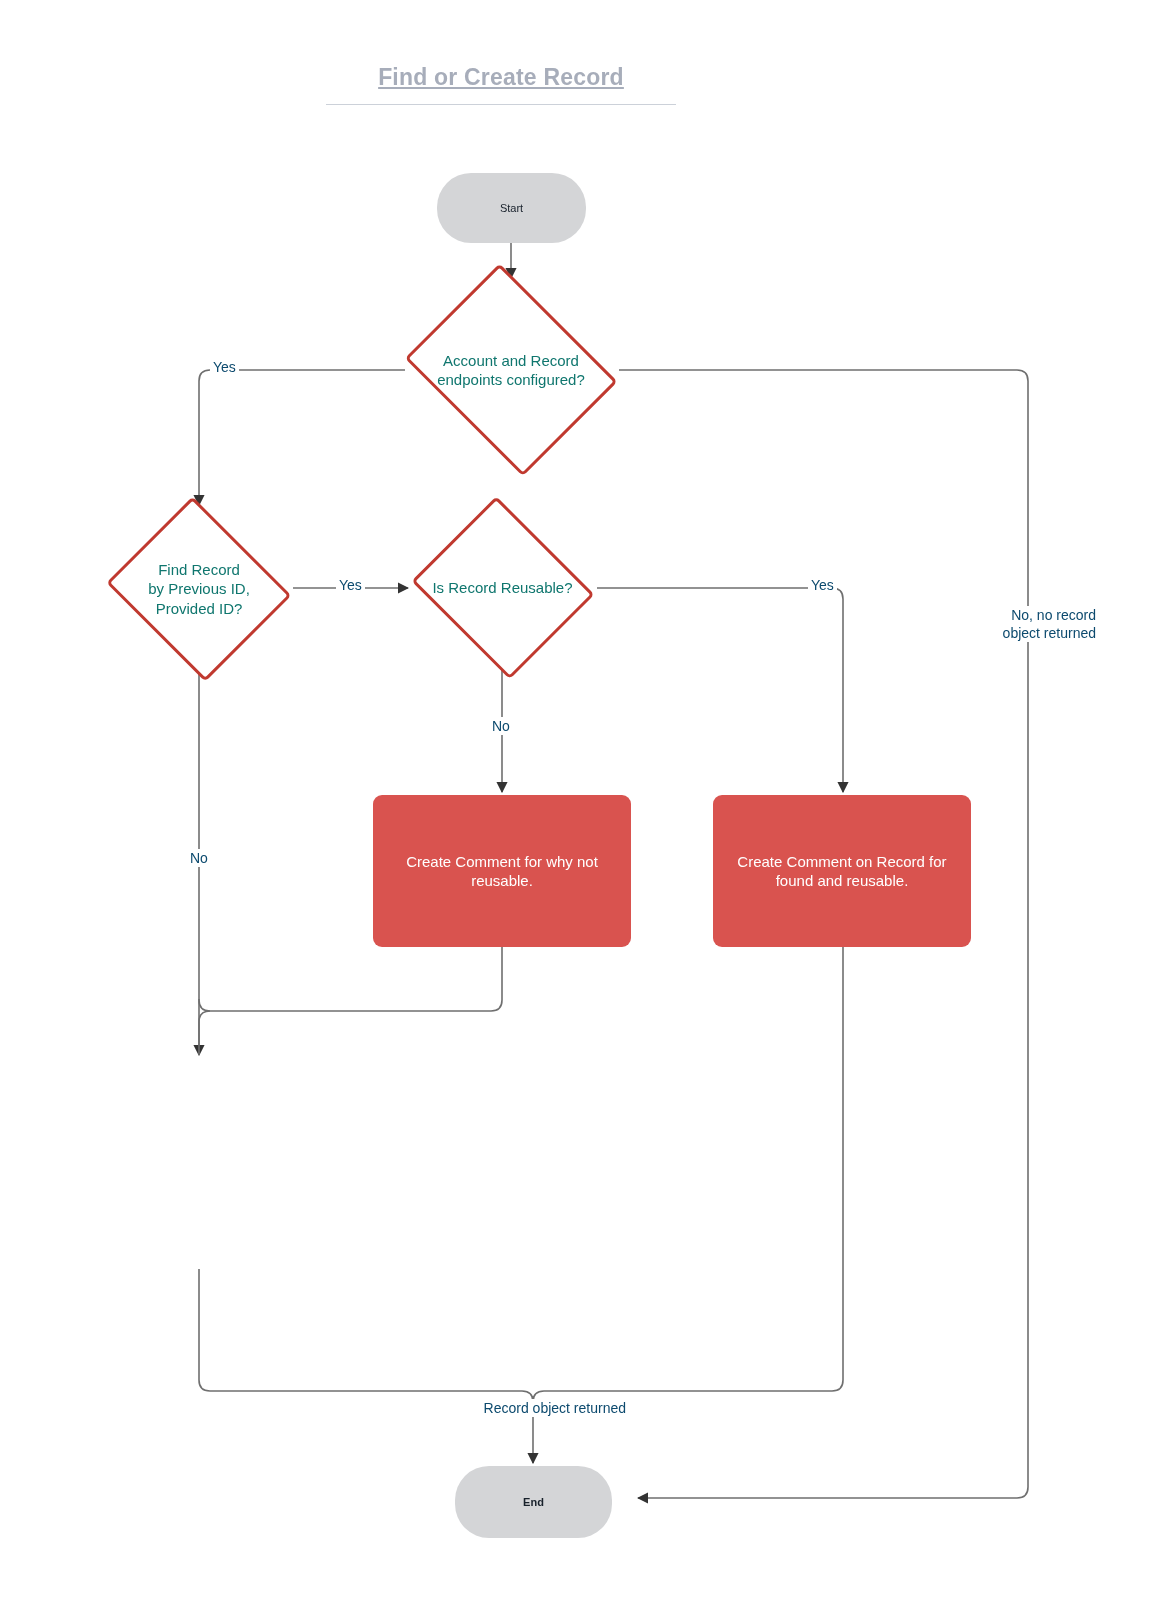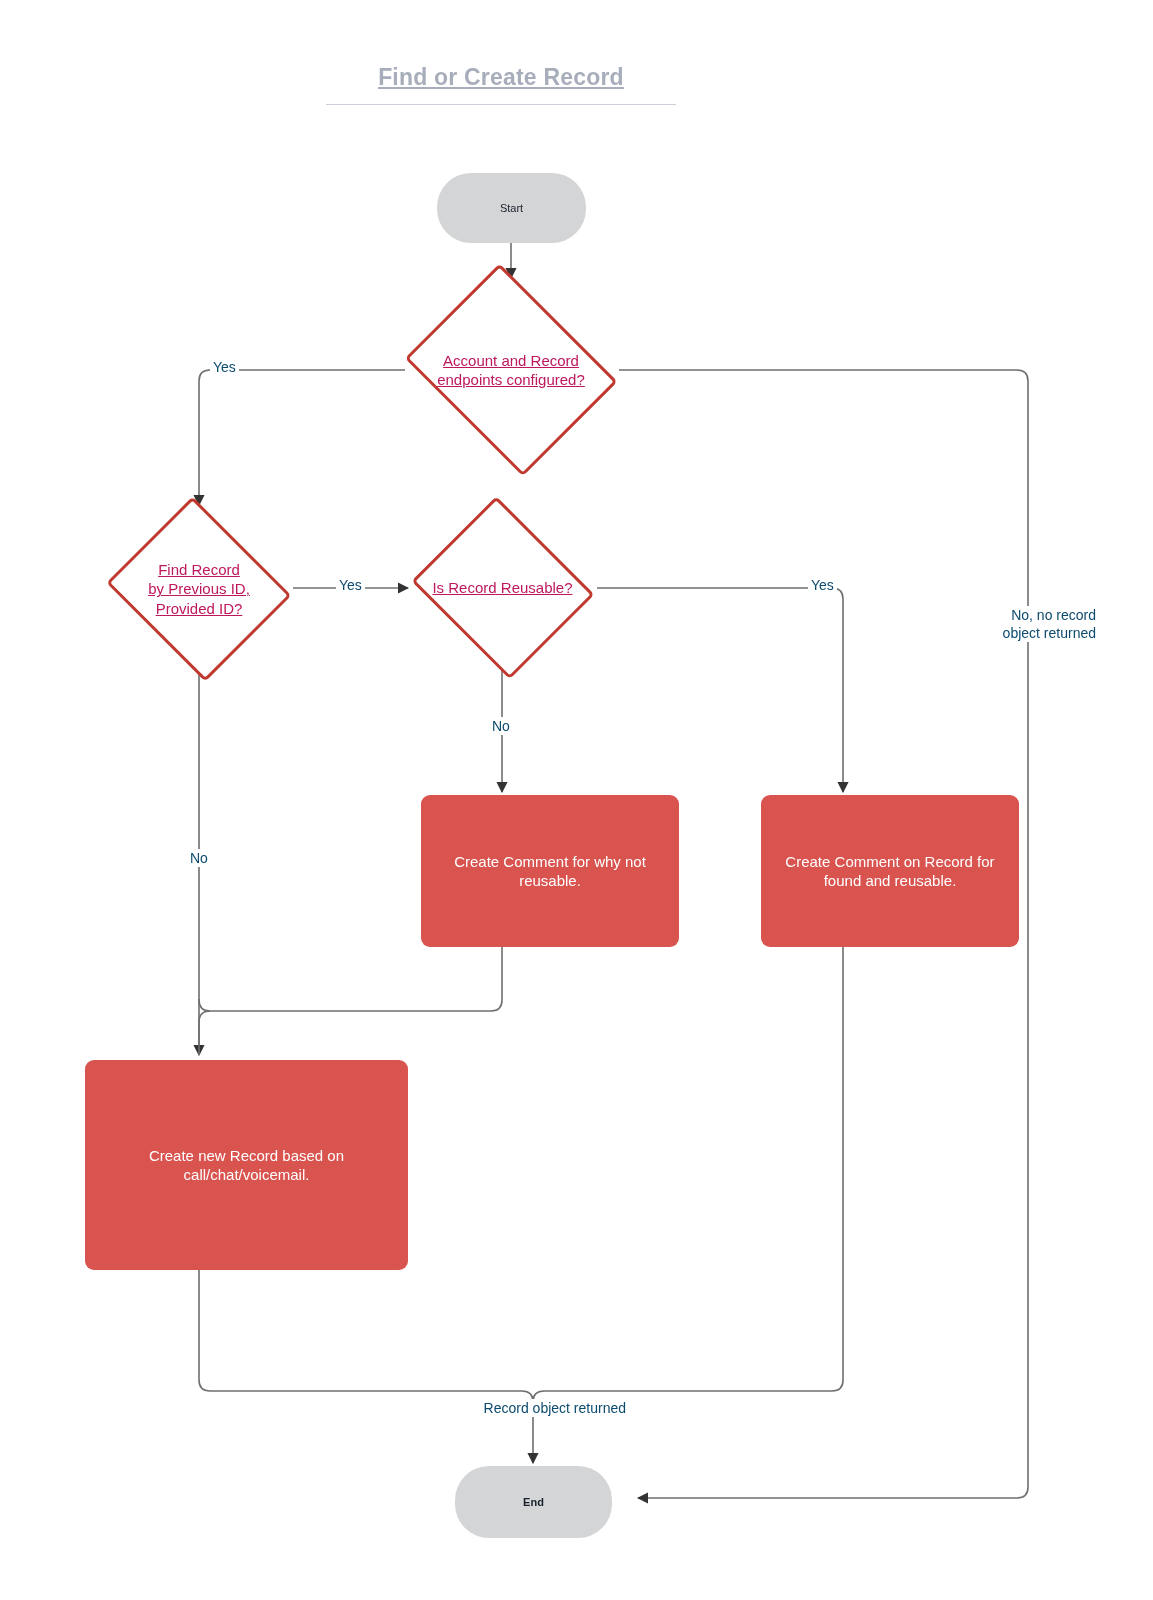--- a/index.html
+++ b/index.html
@@ -64,25 +64,24 @@
     color: #18212b;
     font-size: 11px;
   }
   
   .decision {
     background: transparent;
   }
   .decision .dlabel {
     position: relative;
     z-index: 2;
-    color: #be185d;
+    color: #0f766e;
     font-size: 15px;
     padding: 0 6px;
     white-space: pre-line;
-    text-decoration: underline;
   }
   .decision .dshape {
     position: absolute;
     left: 50%;
     top: 50%;
     width: 70.7%;
     height: 70.7%;
     transform: translate(-50%, -50%) rotate(45deg);
     background: #ffffff;
     border: 3px solid #c0392f;
@@ -91,21 +90,20 @@
     z-index: 1;
   }
   
   .process {
     background: #d9534f;
     border-radius: 9px;
     color: #ffffff;
     font-size: 15px;
     padding: 0 14px;
     white-space: pre-line;
-    margin-left: 48px;
   }
   
   .edge-label {
     position: absolute;
     font-size: 14px;
     color: #0c4a6e;
     background: #ffffff;
     padding: 0 3px;
     white-space: pre-line;
     text-align: right;
@@ -179,24 +177,20 @@
   <div class="node process" style="left:373px; top:795px; width:258px; height:152px;">
     <span>Create Comment for why not
 reusable.</span>
   </div>
 
   <div class="node process" style="left:713px; top:795px; width:258px; height:152px;">
     <span>Create Comment on Record for
 found and reusable.</span>
   </div>
 
-  <div class="node process" style="left:37px; top:1060px; width:323px; height:210px;">
-    <span>Create new Record based on
-call/chat/voicemail.</span>
-  </div>
 
   <div class="node terminator" style="left:455px; top:1466px; width:157px; height:72px;font-weight:bold;">
     <span>End</span>
   </div>
 
   <div class="edge-label" style="left:210px; top:358px;">Yes</div>
 
   <div class="edge-label" style="left:963px; top:606px; width:130px;">No, no record
 object returned</div>
 

